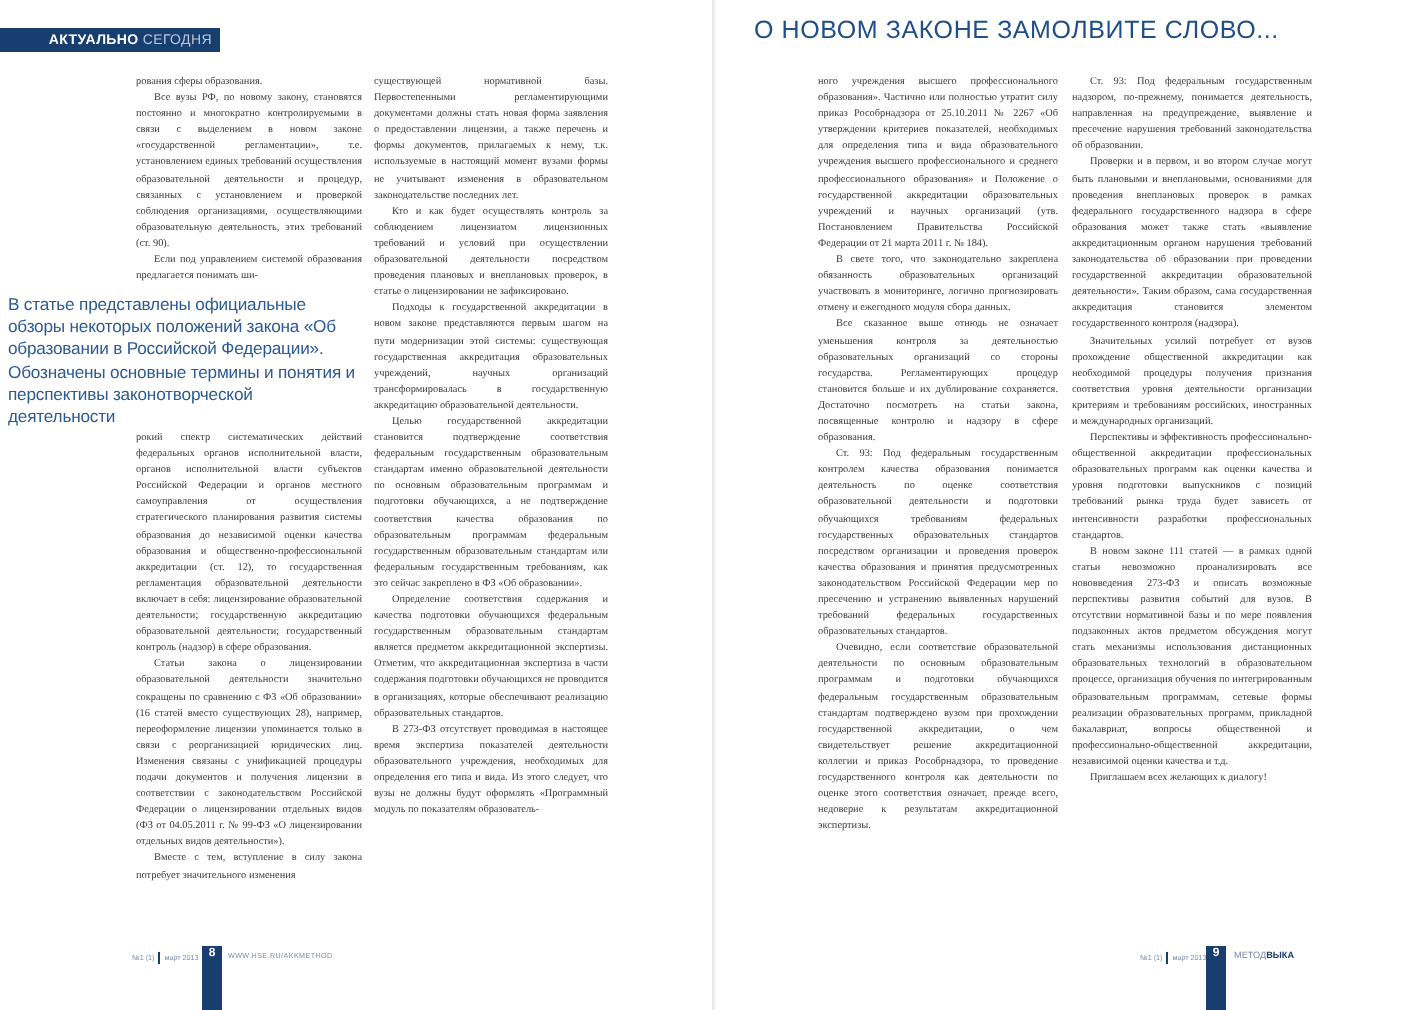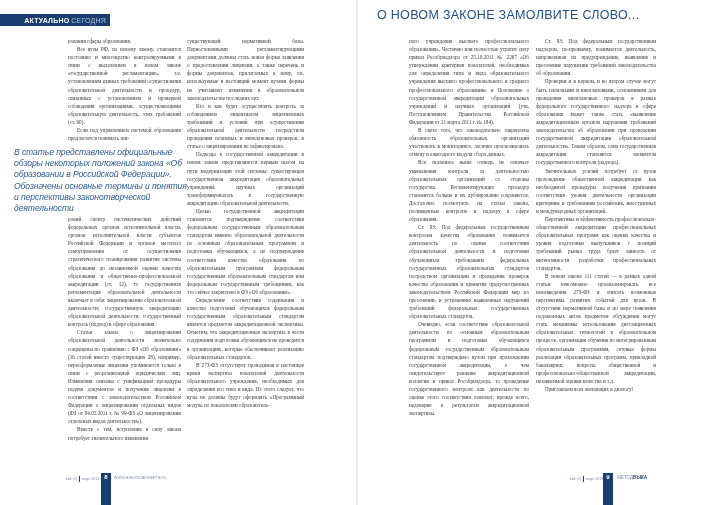--- a/index.html
+++ b/index.html
@@ -13,21 +13,21 @@
   .section-bar { position: absolute; left: 0; top: 14px; width: 110px; height: 12px; background: #173e6e; display: flex; align-items: center; justify-content: flex-end; padding-right: 4px; box-sizing: border-box; }
   .section-bar .strong { font-family: "Liberation Sans", sans-serif; font-weight: bold; font-size: 7px; color: #fff; letter-spacing: 0.2px; }
   .section-bar .light { font-family: "Liberation Sans", sans-serif; font-size: 7px; color: #b9c8de; margin-left: 2px; letter-spacing: 0.2px; }
 
   .running-title { position: absolute; left: 20px; top: 8px; font-family: "Liberation Sans", sans-serif; font-size: 12.5px; color: #1f4f86; letter-spacing: 0.3px; }
 
   .col { position: absolute; font-size: 5.2px; line-height: 8.1px; text-align: justify; color: #3a3a3a; }
   .col p { margin: 0; text-indent: 9px; }
   .col p.noindent { text-indent: 0; }
 
-  .lead { position: absolute; left: 14px; top: 147px; width: 176px; font-family: "Liberation Sans", sans-serif; font-size: 8.6px; line-height: 11.2px; color: #2b5a92; letter-spacing: -0.1px; font-style: italic; }
+  .lead { position: absolute; left: 4px; top: 147px; width: 176px; font-family: "Liberation Sans", sans-serif; font-size: 8.6px; line-height: 11.2px; color: #2b5a92; letter-spacing: -0.1px; }
 
   .footer { position: absolute; top: 476px; font-family: "Liberation Sans", sans-serif; font-size: 3.6px; color: #7a8aa6; display: flex; align-items: center; }
   .footer .sep { display: inline-block; width: 1px; height: 6px; background: #173e6e; margin: 0 2px; }
   .page-tab { position: absolute; top: 473px; width: 10px; height: 32px; background: #173e6e; }
   .page-num { position: absolute; top: 474px; width: 10px; text-align: center; font-family: "Liberation Sans", sans-serif; font-weight: bold; font-size: 6px; color: #fff; }
   .site { position: absolute; top: 476px; font-family: "Liberation Sans", sans-serif; font-size: 3.6px; color: #7a8aa6; letter-spacing: 0.2px; }
   .brand { position: absolute; top: 475px; font-family: "Liberation Sans", sans-serif; font-size: 4.6px; color: #7a8aa6; }
   .brand b { color: #173e6e; }
 </style>
 </head>

